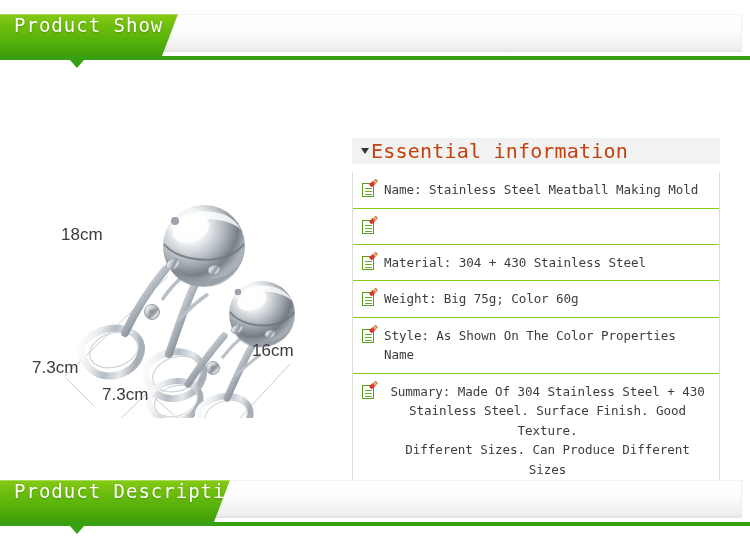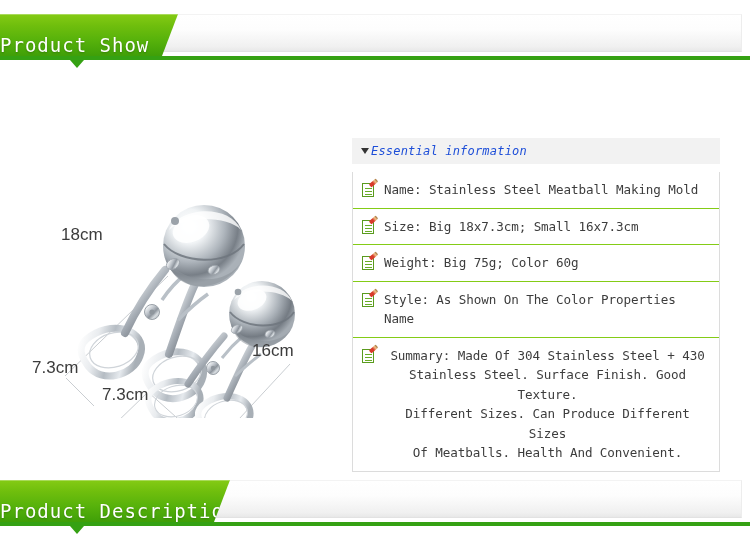--- a/index.html
+++ b/index.html
@@ -32,22 +32,22 @@
     border-right: 1px solid #ededed;
     border-bottom: 1px solid #e2e2e2;
   }
   .banner-tab {
     position: absolute;
     left: 0;
     top: 4px;
     height: 42px;
     background: linear-gradient(to bottom, #85cb14 0%, #6fbe0d 28%, #57b20b 62%, #3f9f08 100%);
     display: flex;
-    align-items: flex-end;
-    padding-left: 0;
+    align-items: flex-start;
+    padding-left: 14px;
     padding-right: 26px;
     
     clip-path: polygon(0 0, 100% 0, calc(100% - 16px) 100%, 0 100%);
     box-shadow: inset 0 1px 0 rgba(255,255,255,0.30);
   }
   .banner-tab-label {
     font-family: "DejaVu Sans Mono", "Liberation Mono", monospace;
     font-size: 19px;
     letter-spacing: 1px;
     color: #ffffff;
@@ -120,25 +120,24 @@
     height: 0;
     border-top: 4px solid transparent;
     border-bottom: 4px solid transparent;
     border-left: 6px solid #333;
     margin-right: 3px;
     transform: rotate(90deg);
     flex: 0 0 auto;
   }
   .spec-header-title {
     font-family: "DejaVu Sans Mono", "Liberation Mono", monospace;
-    font-size: 12px;
-    color: #1d4ed8;
+    font-size: 20px;
+    color: #c2410c;
     letter-spacing: 0.2px;
     white-space: nowrap;
-    font-style: italic;
   }
 
   .spec-table {
     border: 1px solid #dcdcdc;
     border-top: none;
     margin-top: 8px;
     background: #ffffff;
   }
   .spec-row {
     display: flex;
@@ -347,23 +346,30 @@
         </span>
         <span class="spec-text">Name: Stainless Steel Meatball Making Mold</span>
       </div>
 
       <div class="spec-row">
         <span class="note-icon">
           <span class="fold"></span>
             <span class="page"></span>
             <span class="pencil"></span>
         </span>
-        <span class="spec-text">Size: Big 18x7.3cm; Small 16x7.3cm</span>
-      </div>
-
+      </div>
+
+      <div class="spec-row">
+        <span class="note-icon">
+          <span class="fold"></span>
+            <span class="page"></span>
+            <span class="pencil"></span>
+        </span>
+        <span class="spec-text">Material: 304 + 430 Stainless Steel</span>
+      </div>
 
       <div class="spec-row">
         <span class="note-icon">
           <span class="fold"></span>
             <span class="page"></span>
             <span class="pencil"></span>
         </span>
         <span class="spec-text">Weight: Big 75g; Color 60g</span>
       </div>
 

